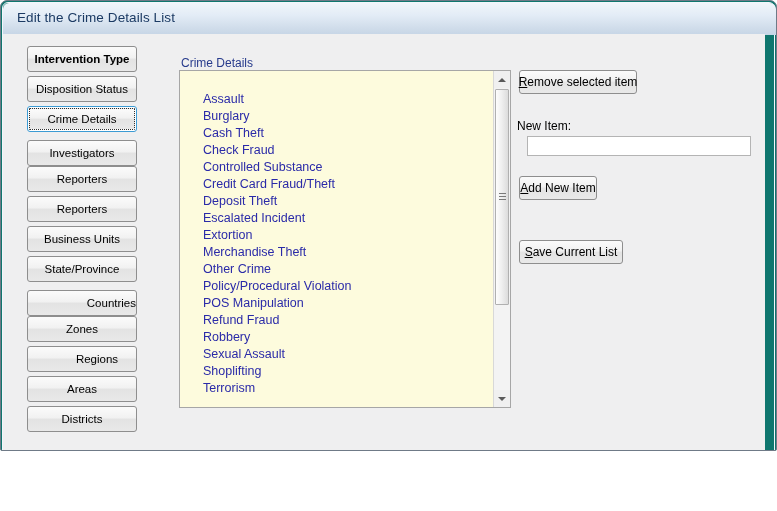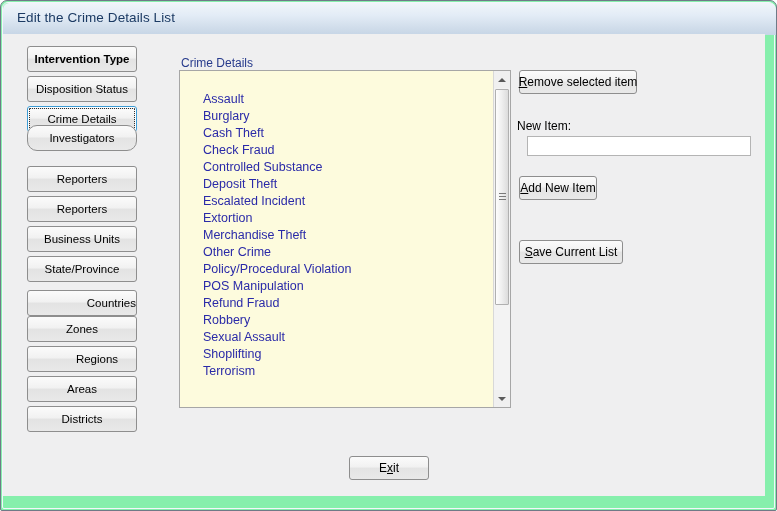--- a/index.html
+++ b/index.html
@@ -14,23 +14,23 @@
     overflow: hidden;
     font-family: "Liberation Sans", sans-serif;
     -webkit-font-smoothing: none;
   }
 
   
   #window {
     position: absolute;
     left: 0; top: 0;
     width: 777px;
-    height: 511px;
-    box-sizing: border-box;
-    background: #86efac;
+    height: 451px;
+    box-sizing: border-box;
+    background: #0f766e;
     border: 1px solid #6f7a87;
     border-radius: 7px 7px 2px 2px;
     overflow: hidden;
   }
   #window-inner-rim {
     position: absolute;
     left: 1px; top: 1px;
     width: 773px;
     height: 507px;
     box-sizing: border-box;
@@ -295,21 +295,21 @@
           <span>Intervention Type</span>
         </div>
         <div class="btn side-btn" style="top: 42px;">
           <span>Disposition Status</span>
         </div>
         <div class="btn side-btn selected" style="top: 72px;">
           <div class="focus-face">
             <span>Crime Details</span>
           </div>
         </div>
-        <div class="btn side-btn" style="top: 91px; border-radius: 10px;">
+        <div class="btn side-btn" style="top: 106px;">
           <span>Investigators</span>
         </div>
         <div class="btn side-btn" style="top: 132px;">
           <span>Reporters</span>
         </div>
         <div class="btn side-btn" style="top: 162px;">
           <span>Reporters</span>
         </div>
         <div class="btn side-btn" style="top: 192px;">
           <span>Business Units</span>
@@ -336,20 +336,21 @@
 
     <div id="listbox-label">Crime Details</div>
 
     <div id="listbox">
       <div id="list-items">
           <div class="list-item">Assault</div>
           <div class="list-item">Burglary</div>
           <div class="list-item">Cash Theft</div>
           <div class="list-item">Check Fraud</div>
           <div class="list-item">Controlled Substance</div>
+          <div class="list-item">Credit Card Fraud/Theft</div>
           <div class="list-item">Deposit Theft</div>
           <div class="list-item">Escalated Incident</div>
           <div class="list-item">Extortion</div>
           <div class="list-item">Merchandise Theft</div>
           <div class="list-item">Other Crime</div>
           <div class="list-item">Policy/Procedural Violation</div>
           <div class="list-item">POS Manipulation</div>
           <div class="list-item">Refund Fraud</div>
           <div class="list-item">Robbery</div>
           <div class="list-item">Sexual Assault</div>

